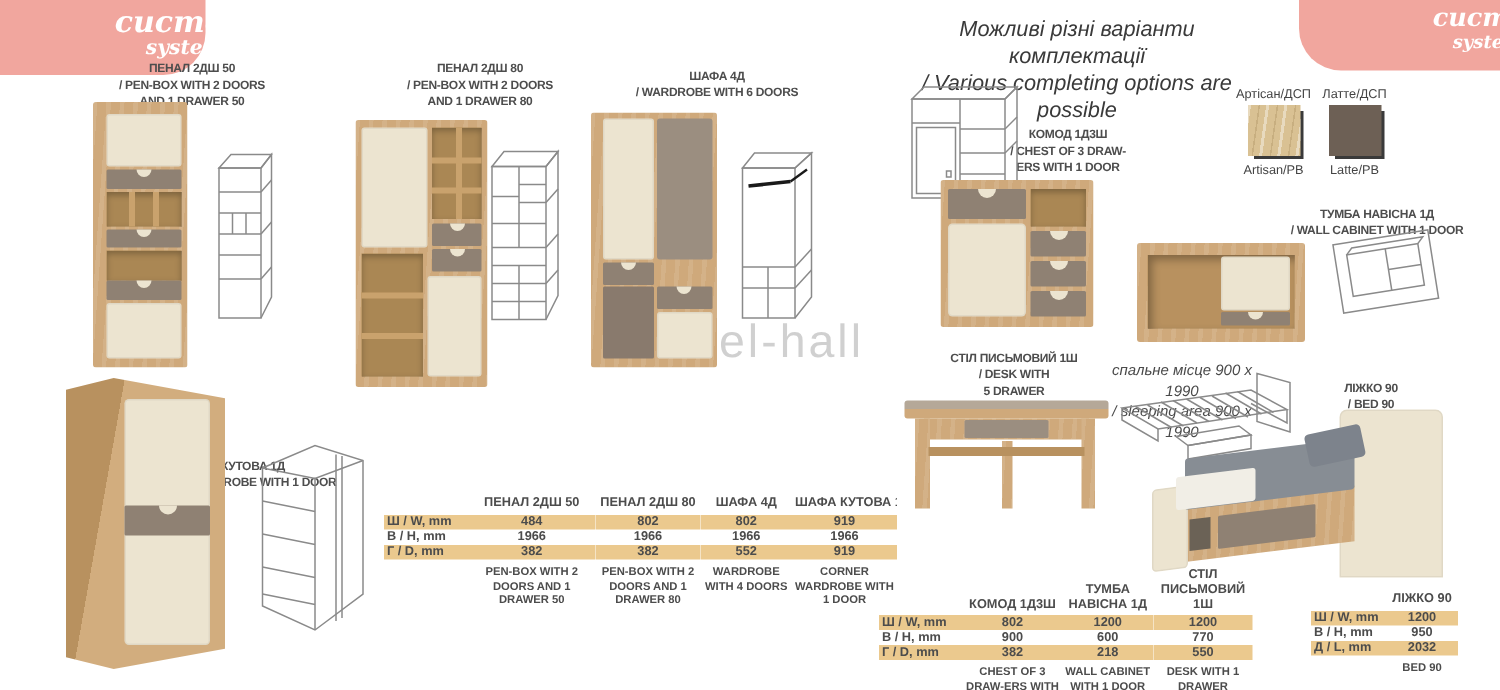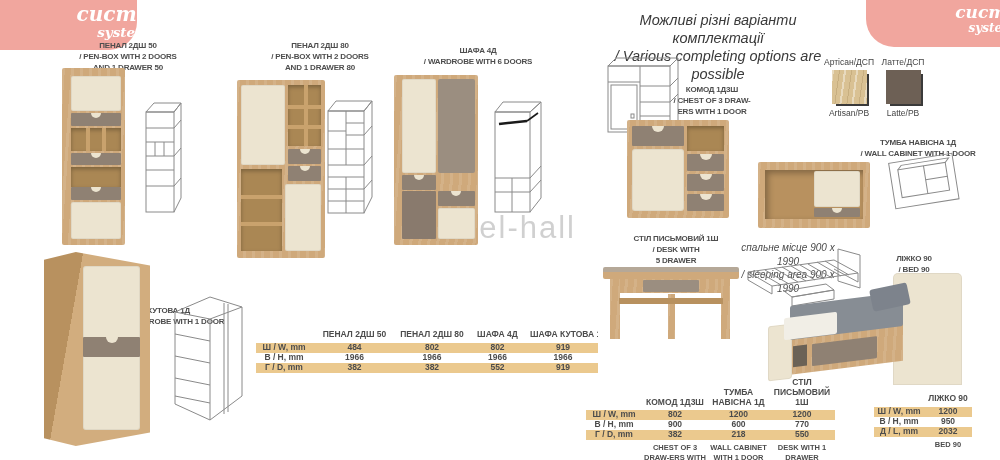--- a/index.html
+++ b/index.html
@@ -37,21 +37,21 @@
   .hdl.sm{width:10px;height:5px;}
   .vbar{position:absolute;top:0;bottom:0;width:4px;background:#c9a26d;}
   .hbar{position:absolute;left:0;right:0;height:4px;background:#c9a26d;}
   svg.wf{position:absolute;stroke:#8a8a8a;fill:none;stroke-width:1;}
   
   .spec{position:absolute;font-size:8.5px;color:#4c4c4c;}
   .spec table{border-collapse:collapse;table-layout:fixed;width:100%;}
   .spec td{padding:0 2px;text-align:center;height:10px;line-height:1.15;font-weight:600;overflow:hidden;}
   .spec tr.head td{height:auto;vertical-align:bottom;padding-bottom:3px;font-weight:600;}
   .t1 tr.head td{white-space:nowrap;}
-  .spec td.rl{text-align:center;font-weight:700;}
+  .spec td.rl{text-align:left;font-weight:700;}
   .spec tr.hl td{background:#ebc98e;}
   .spec tr.ftr td{font-size:7.5px;font-weight:700;vertical-align:top;padding-top:3px;line-height:1.3;height:auto;}
   .t1{left:256px;top:330px;width:322px;}
   .t1 td:nth-child(1){width:52px;} .t1 td:nth-child(2){width:81px;} .t1 td:nth-child(3){width:66px;}
   .t1 td:nth-child(4){width:57px;} .t1 td:nth-child(5){width:66px;}
   .t2{left:586px;top:378px;width:233px;}
   .t2 td:nth-child(1){width:52px;} .t2 td:nth-child(2){width:62px;} .t2 td:nth-child(3){width:57px;} .t2 td:nth-child(4){width:62px;}
   .t3{left:874px;top:394px;width:90px;}
   .t3 td:nth-child(1){width:46px;} .t3 td:nth-child(2){width:44px;}
 </style>
@@ -363,20 +363,27 @@
             <td>1966</td>
             <td>1966</td>
           </tr>
           <tr class="hl">
             <td class="rl">Г / D, mm</td>
             <td>382</td>
             <td>382</td>
             <td>552</td>
             <td>919</td>
           </tr>
+          <tr class="ftr">
+            <td class="rl"></td>
+            <td>PEN-BOX WITH 2 DOORS AND 1 DRAWER 50</td>
+            <td>PEN-BOX WITH 2 DOORS AND 1 DRAWER 80</td>
+            <td>WARDROBE WITH 4 DOORS</td>
+            <td>CORNER WARDROBE WITH 1 DOOR</td>
+          </tr>
         </tbody>
       </table>
     </div>
   <div class="spec t2">
       <table>
         <tbody>
           <tr class="head">
             <td class="rl"></td>
             <td>КОМОД 1Д3Ш</td>
             <td>ТУМБА НАВІСНА 1Д</td>

